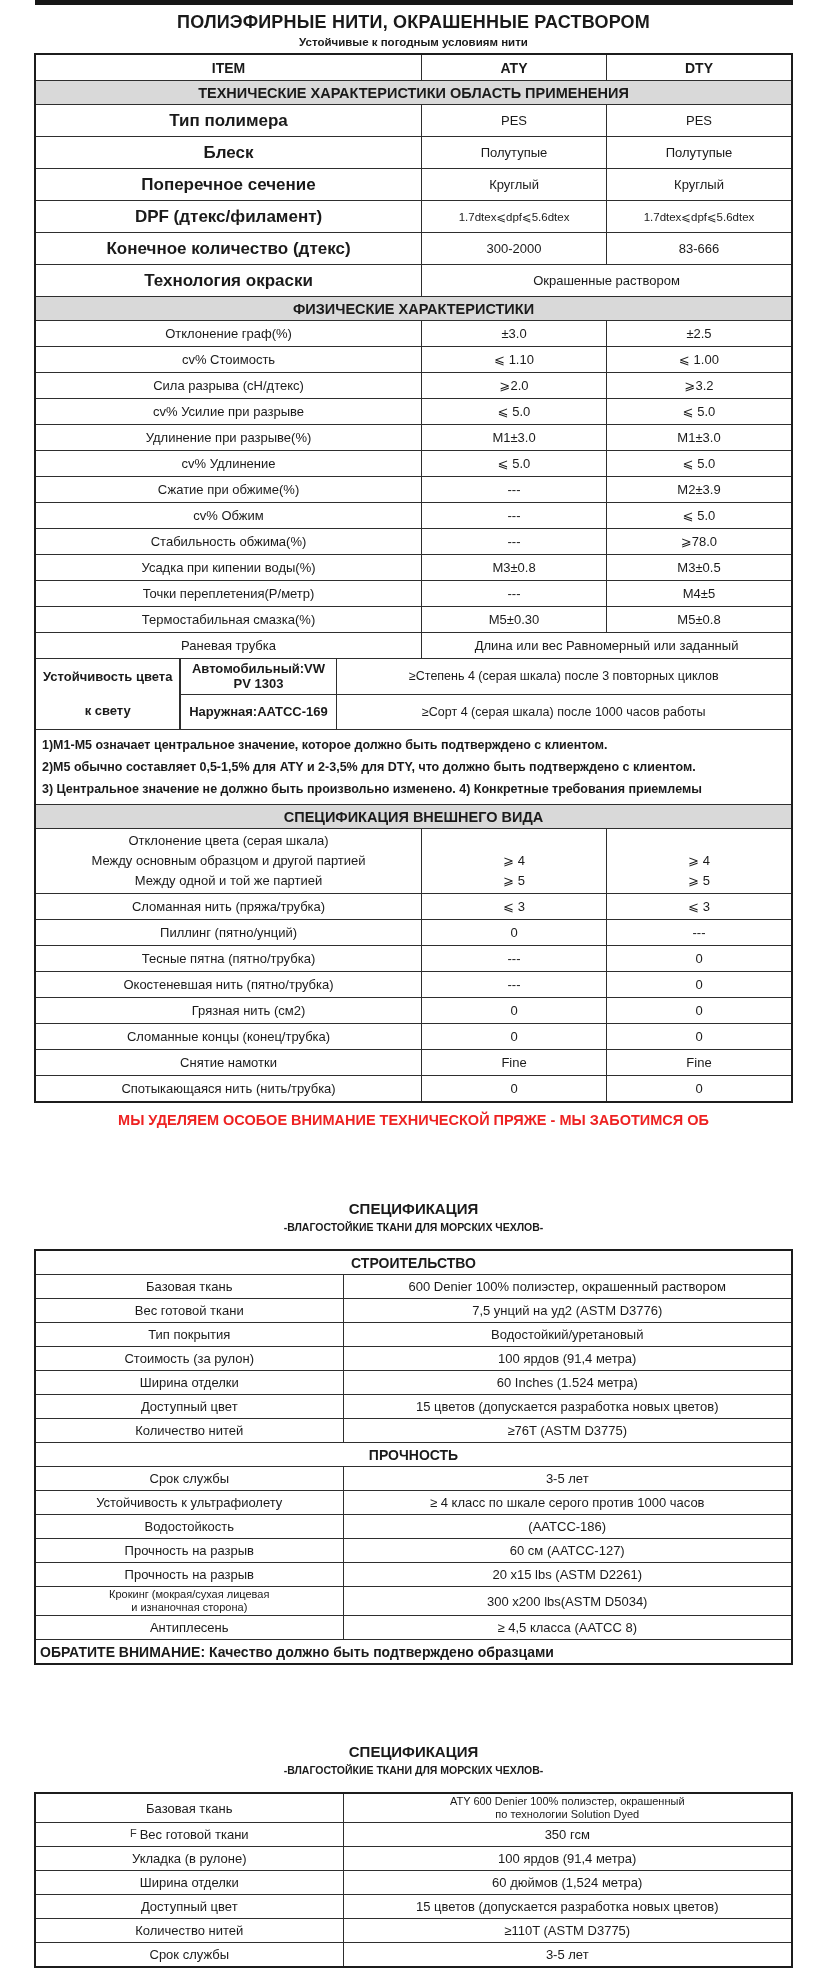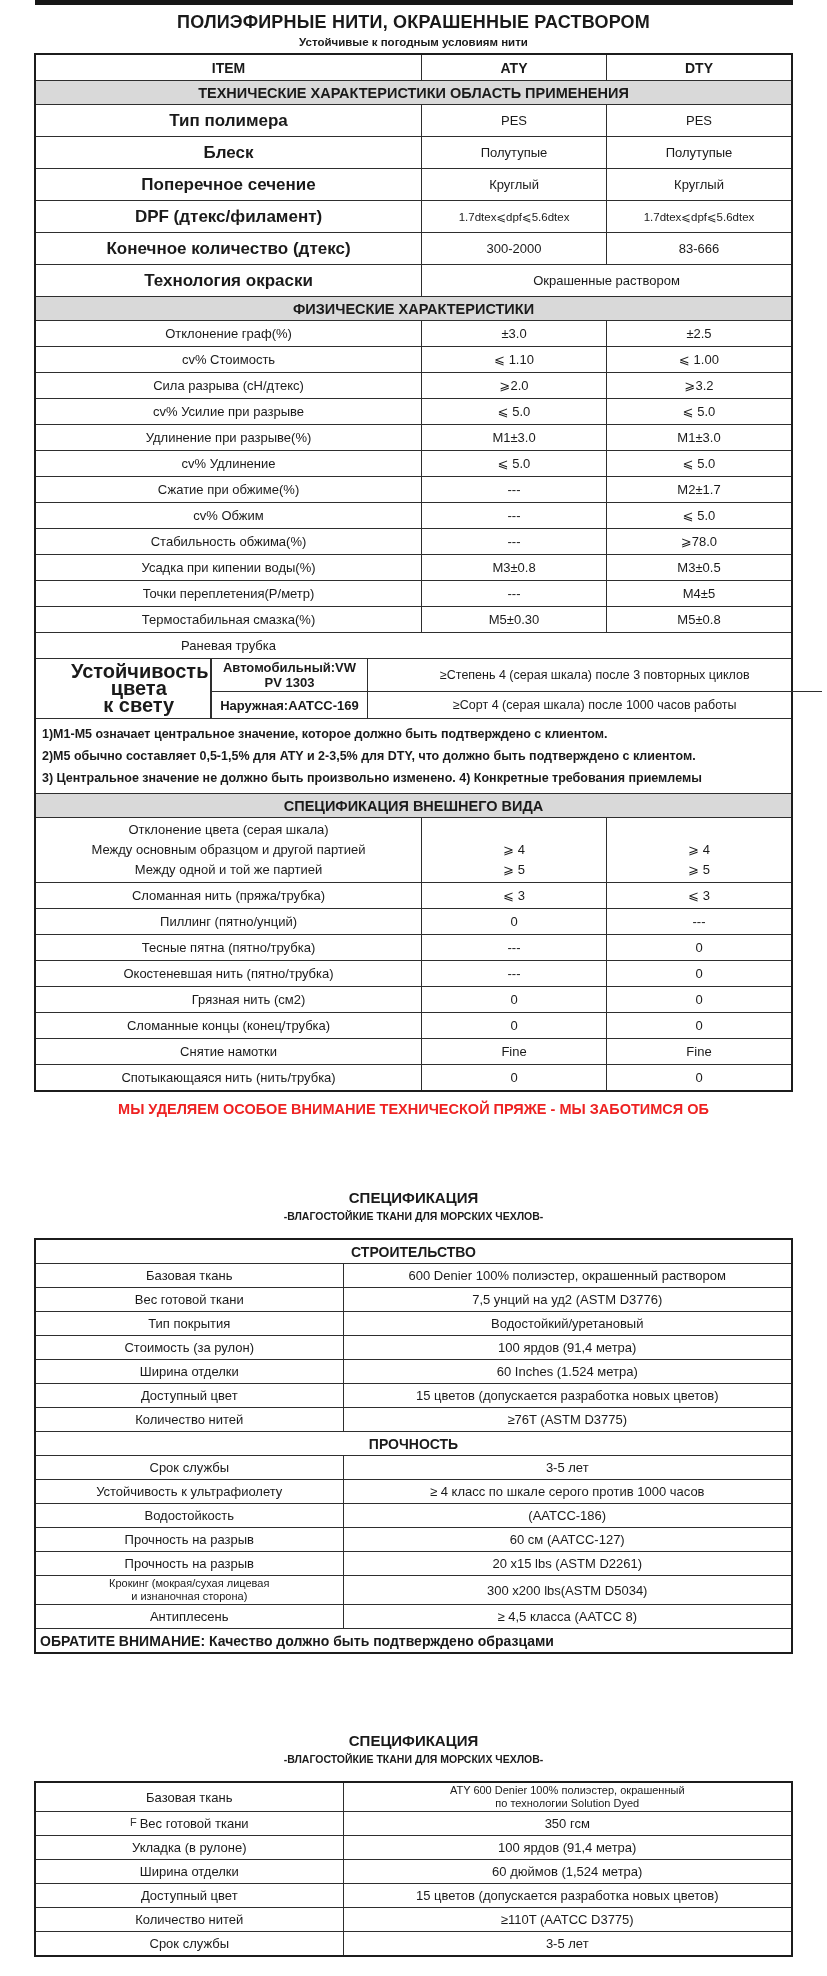--- a/index.html
+++ b/index.html
@@ -26,21 +26,21 @@
   .c.sm{font-size:11.5px;}
   .c.xs{font-size:11px;line-height:13px;}
   .r.notes .c{align-items:flex-start;text-align:left;font-weight:700;font-size:12.5px;
      line-height:22px;padding:4px 6px;}
   .r.tri .c{line-height:20px;padding:2px 4px;}
   .r.foot .c{align-items:flex-start;text-align:left;font-weight:700;font-size:14px;min-height:25px;}
   .subr{display:flex;flex:1;align-items:stretch;}
   .subr.bt{border-top:1.5px solid #2e2e2e;}
   .subc{display:flex;flex-direction:column;justify-content:center;border-left:1.5px solid #2e2e2e;
      padding:1px 4px;min-height:26px;}
-  .c.lf-label{font-size:20px;font-weight:700;line-height:17px;margin-left:31px;}
+  .c.lf-label{font-size:13px;font-weight:700;line-height:34px;}
   .subc.mid{font-weight:700;font-size:13px;}
   .subc.val{font-size:12.5px;}
   .red-note{text-align:center;color:#ee2222;font-weight:700;font-size:14.5px;}
   .red-note.first{margin-top:9px;}
   .spec-title{margin:0;text-align:center;font-size:15px;font-weight:700;}
   .spec-sub{margin:4px 0 0;text-align:center;font-size:10.5px;font-weight:700;}
   .block2{margin-top:72px;}
   .block3{margin-top:78px;}
   .tbl2 .r .c{min-height:23px;}
   .tbl2{margin-top:16px;}
@@ -207,21 +207,21 @@
       </div>
     </div>
     <div class="r std">
       <div class="c " style="width: 51%;">
         <span>Сжатие при обжиме(%)</span>
       </div>
       <div class="c " style="width: 24.5%;">
         <span>---</span>
       </div>
       <div class="c " style="width: 24.5%;">
-        <span>M2±1.7</span>
+        <span>M2±3.9</span>
       </div>
     </div>
     <div class="r std">
       <div class="c " style="width: 51%;">
         <span>cv% Обжим</span>
       </div>
       <div class="c " style="width: 24.5%;">
         <span>---</span>
       </div>
       <div class="c " style="width: 24.5%;">
@@ -268,20 +268,23 @@
       <div class="c " style="width: 24.5%;">
         <span>M5±0.30</span>
       </div>
       <div class="c " style="width: 24.5%;">
         <span>M5±0.8</span>
       </div>
     </div>
     <div class="r std">
       <div class="c " style="width: 51%;">
         <span>Раневая трубка</span>
+      </div>
+      <div class="c " style="width: 49%;">
+        <span>Длина или вес Равномерный или заданный</span>
       </div>
     </div>
     <div class="r lf">
       <div class="c lf-label" style="width: 19%;">
         <div>Устойчивость цвета</div>
         <div>к свету</div>
       </div>
       <div class="c lf-right" style="width: 81%; padding: 0px;">
         <div class="subr">
           <div class="subc mid" style="width: 25.4%;">
@@ -601,21 +604,21 @@
         </div>
         <div class="c " style="width: 59.4%;">
           <span>15 цветов (допускается разработка новых цветов)</span>
         </div>
       </div>
       <div class="r std">
         <div class="c " style="width: 40.6%;">
           <span>Количество нитей</span>
         </div>
         <div class="c " style="width: 59.4%;">
-          <span>≥110T (AATCC D3775)</span>
+          <span>≥110T (ASTM D3775)</span>
         </div>
       </div>
       <div class="r std">
         <div class="c " style="width: 40.6%;">
           <span>Срок службы</span>
         </div>
         <div class="c " style="width: 59.4%;">
           <span>3-5 лет</span>
         </div>
       </div>

